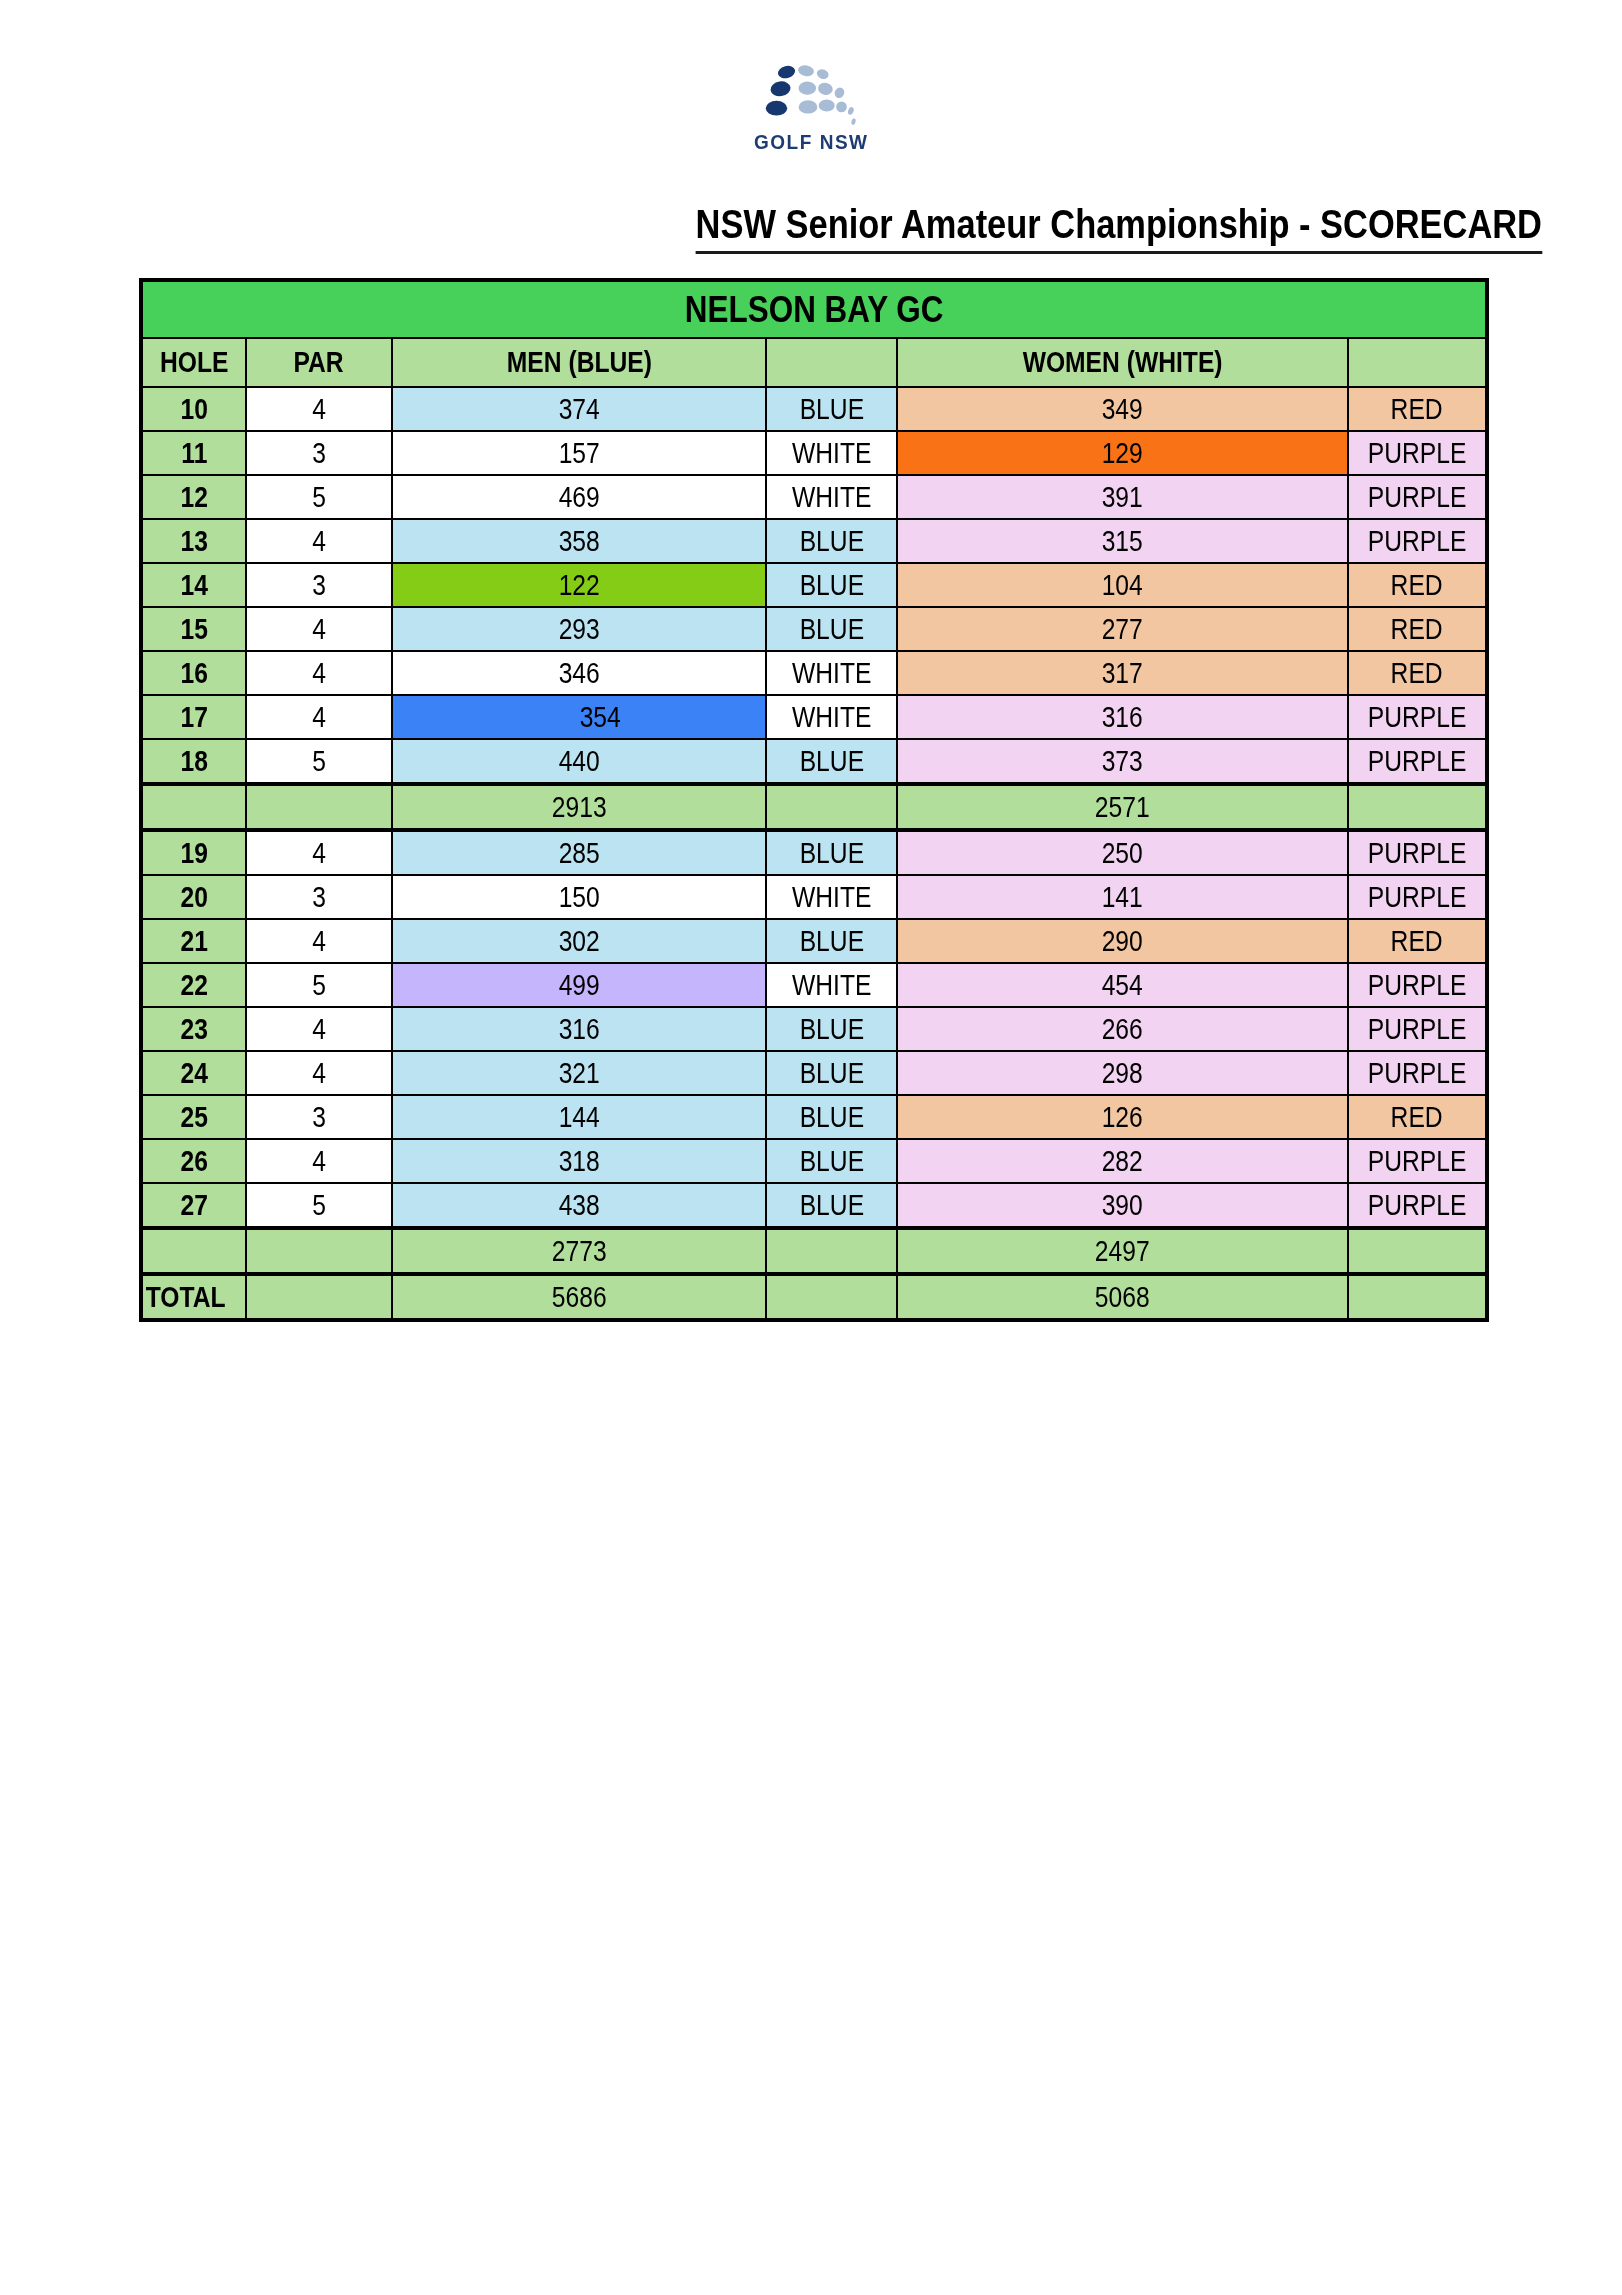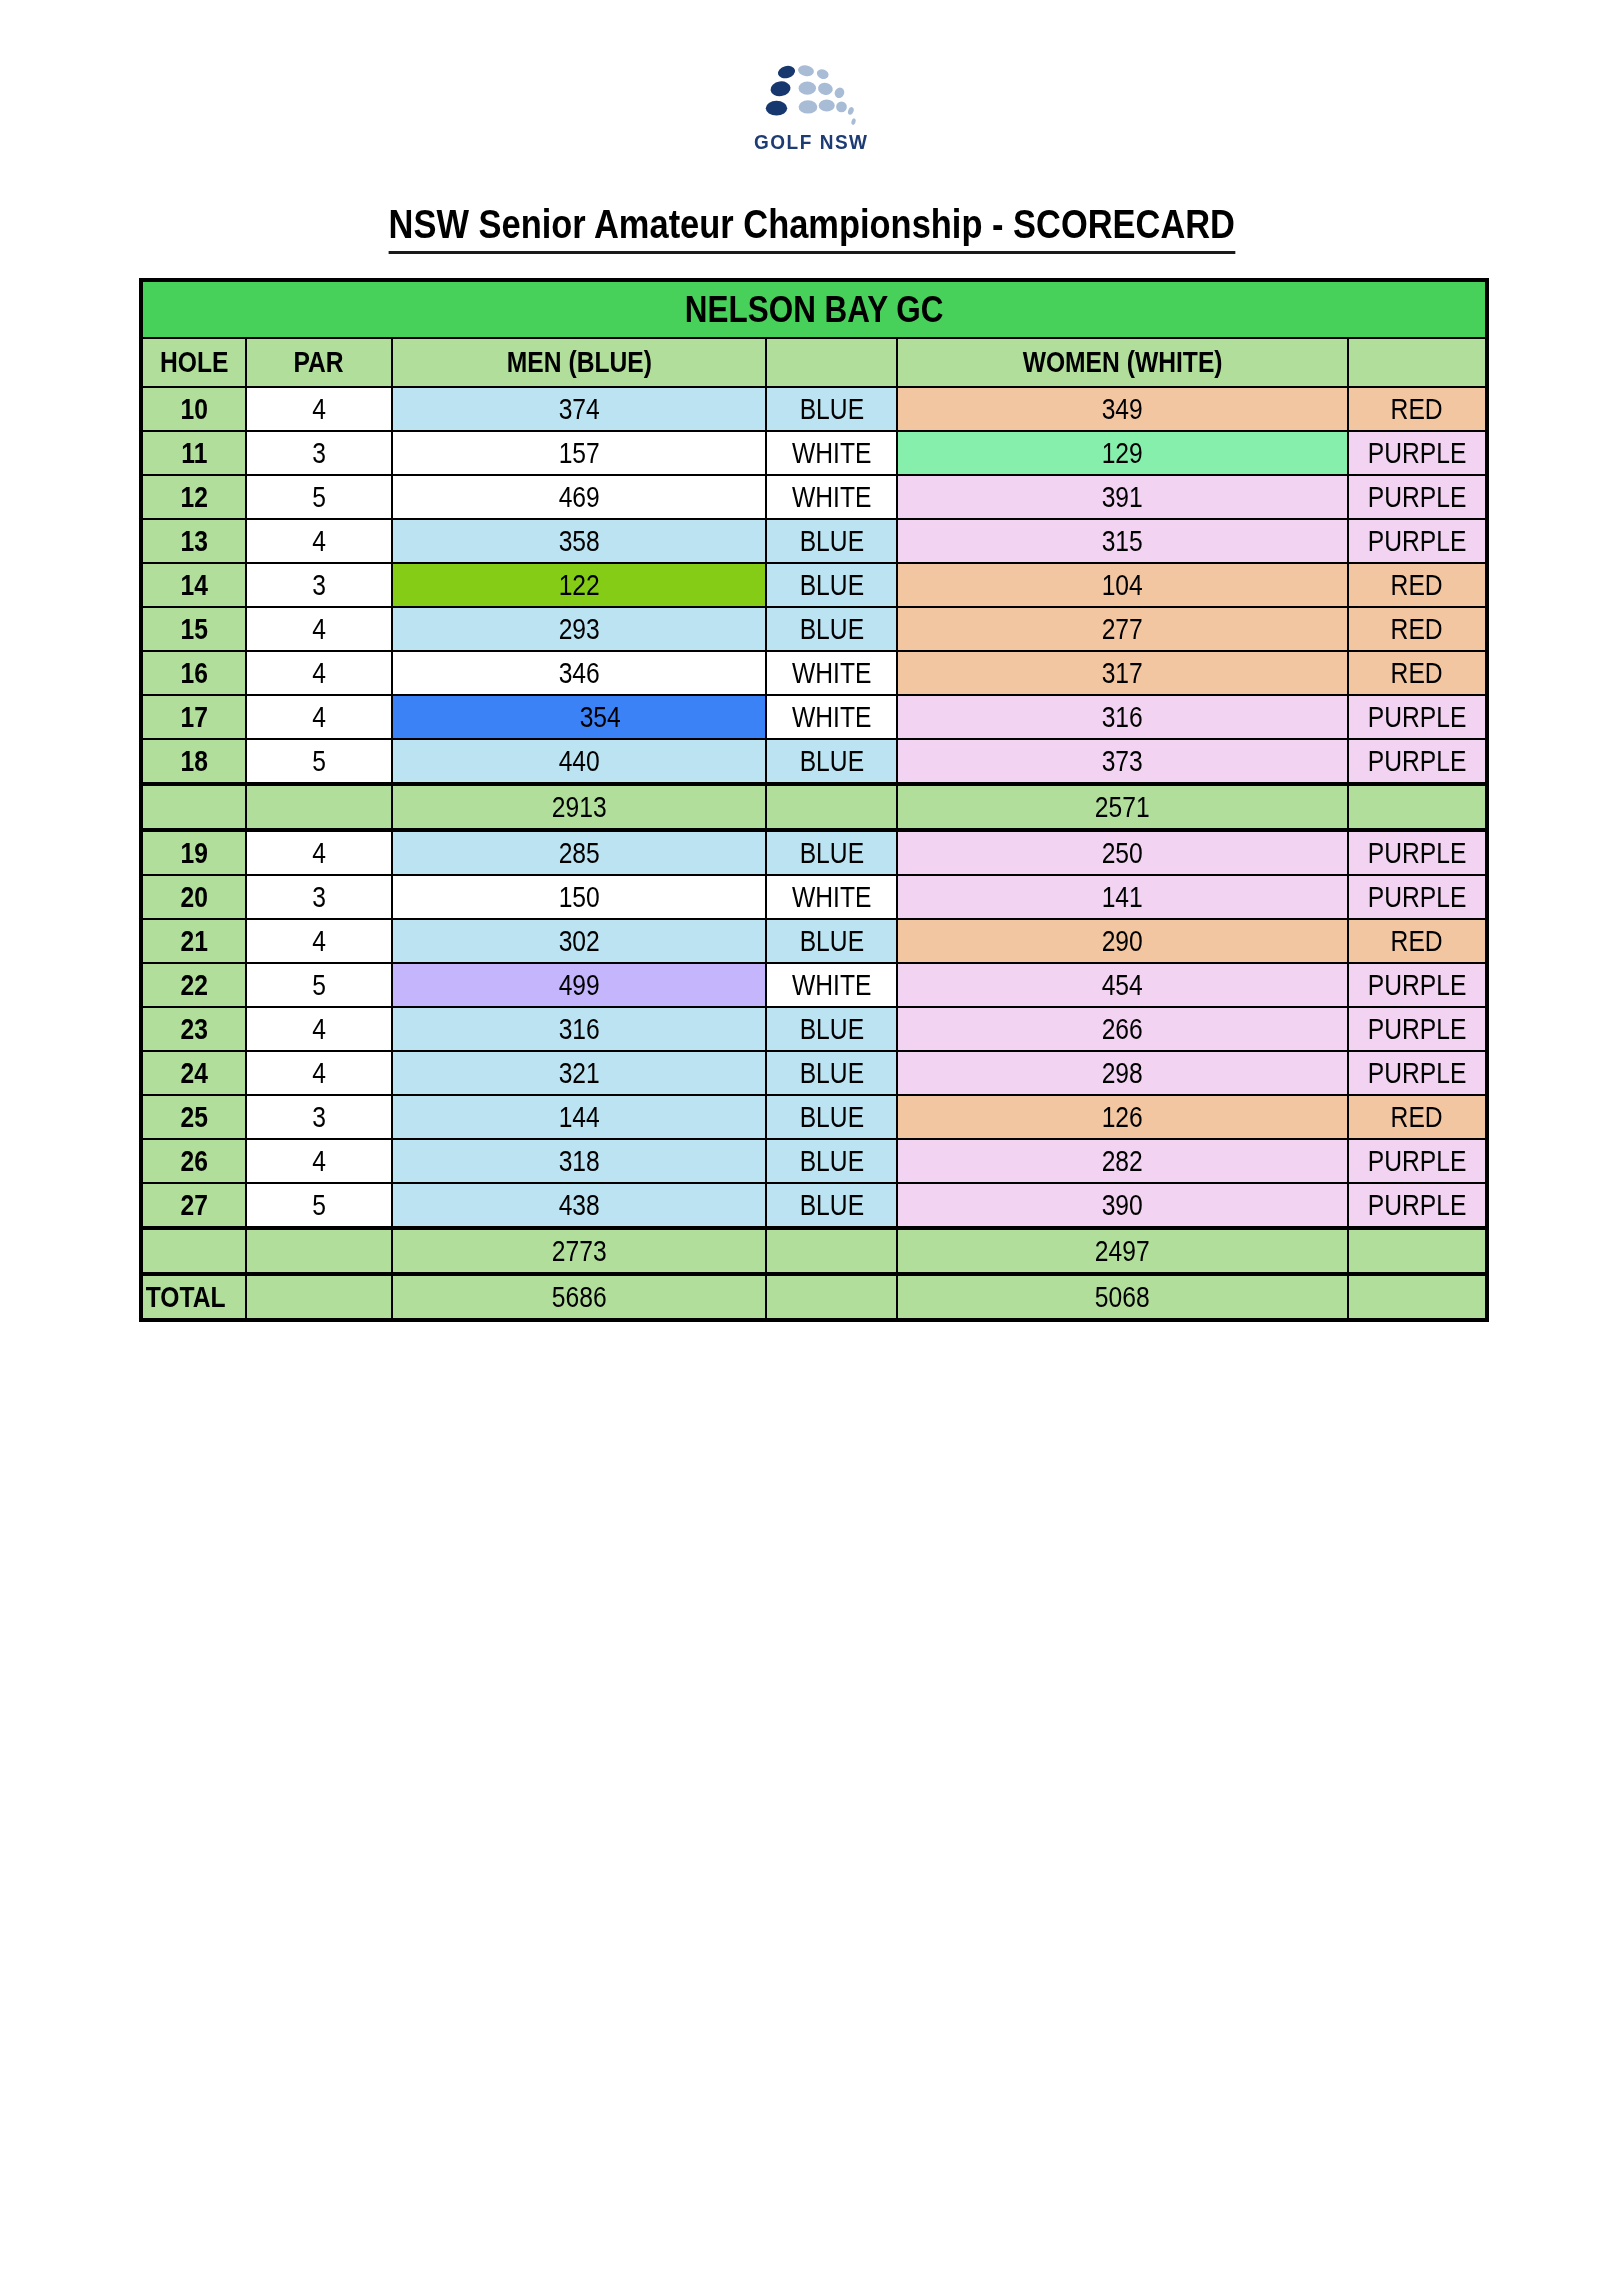--- a/index.html
+++ b/index.html
@@ -37,21 +37,21 @@
     color: var(--logo-navy, #1E3C74);
     transform: scaleX(0.95);
   }
   
   .title {
     position: absolute;
     top: 201px;
     left: 0;
     width: 100%;
     margin: 0;
-    text-align: center;
+    text-align: right;
     font-size: 41px;
     font-weight: bold;
     line-height: 1.15;
   }
   .title .inner {
     display: inline-block;
     transform: scaleX(0.84);
     border-bottom: 3.2px solid #1a1a1a;
     padding-bottom: 2.4px;
   }
@@ -172,21 +172,21 @@
           <td class="men" style="background: rgb(187, 227, 242);"><span class="cond">374</span></td>
           <td class="tee" style="background: rgb(187, 227, 242);"><span class="cond">BLUE</span></td>
           <td class="women" style="background: rgb(243, 198, 162);"><span class="cond">349</span></td>
           <td class="tee" style="background: rgb(243, 198, 162);"><span class="cond">RED</span></td>
         </tr>
         <tr class="row-hole">
           <td class="hole"><span class="cond">11</span></td>
           <td class="par"><span class="cond">3</span></td>
           <td class="men" style="background: rgb(255, 255, 255);"><span class="cond">157</span></td>
           <td class="tee" style="background: rgb(255, 255, 255);"><span class="cond">WHITE</span></td>
-          <td class="women" style="background: #86efac; margin-top: 28px;"><span class="cond">129</span></td>
+          <td class="women" style="background: #f97316; margin-top: 28px;"><span class="cond">129</span></td>
           <td class="tee" style="background: rgb(242, 211, 242);"><span class="cond">PURPLE</span></td>
         </tr>
         <tr class="row-hole">
           <td class="hole"><span class="cond">12</span></td>
           <td class="par"><span class="cond">5</span></td>
           <td class="men" style="background: rgb(255, 255, 255);"><span class="cond">469</span></td>
           <td class="tee" style="background: rgb(255, 255, 255);"><span class="cond">WHITE</span></td>
           <td class="women" style="background: rgb(242, 211, 242);"><span class="cond">391</span></td>
           <td class="tee" style="background: rgb(242, 211, 242);"><span class="cond">PURPLE</span></td>
         </tr>

